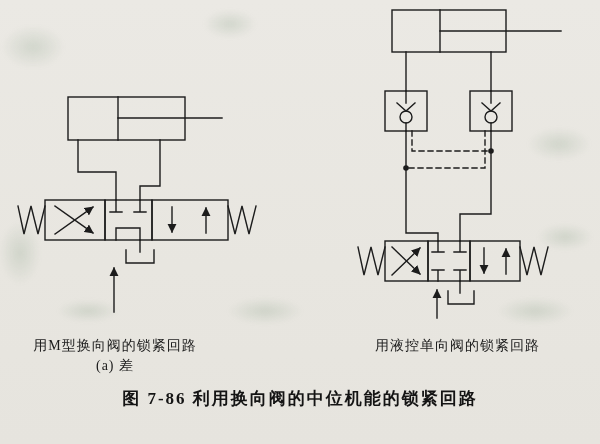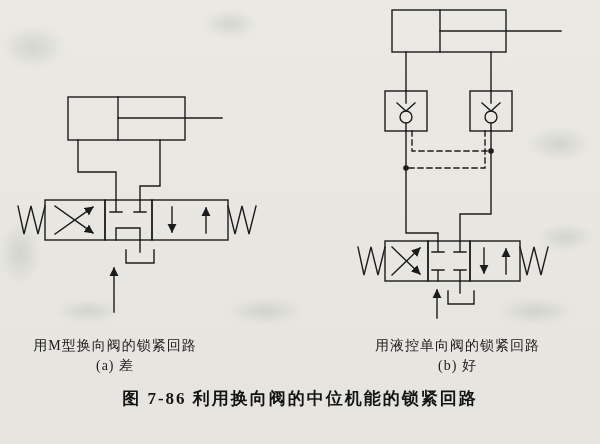--- a/index.html
+++ b/index.html
@@ -168,16 +168,15 @@
         <path d="M448 291 V304 H474 V291"></path>
         <line x1="437" y1="318" x2="437" y2="290" marker-end="url(#arr)"></line>
       </g>
     </g>
   </svg>
 
   <div class="label" style="left:15px; top:357px; width:200px;">(a) 差</div>
   <div class="label" style="left:15px; top:337px; width:200px;">用M型换向阀的锁紧回路</div>
 
   <div class="label" style="left:345px; top:337px; width:225px;text-align:center;">用液控单向阀的锁紧回路</div>
-  <div class="label" style="left:345px; top:357px; width:225px;">(b) 好</div>
 
   <div class="caption">图 7-86  利用换向阀的中位机能的锁紧回路</div>
 </div>
 
 </body></html>

